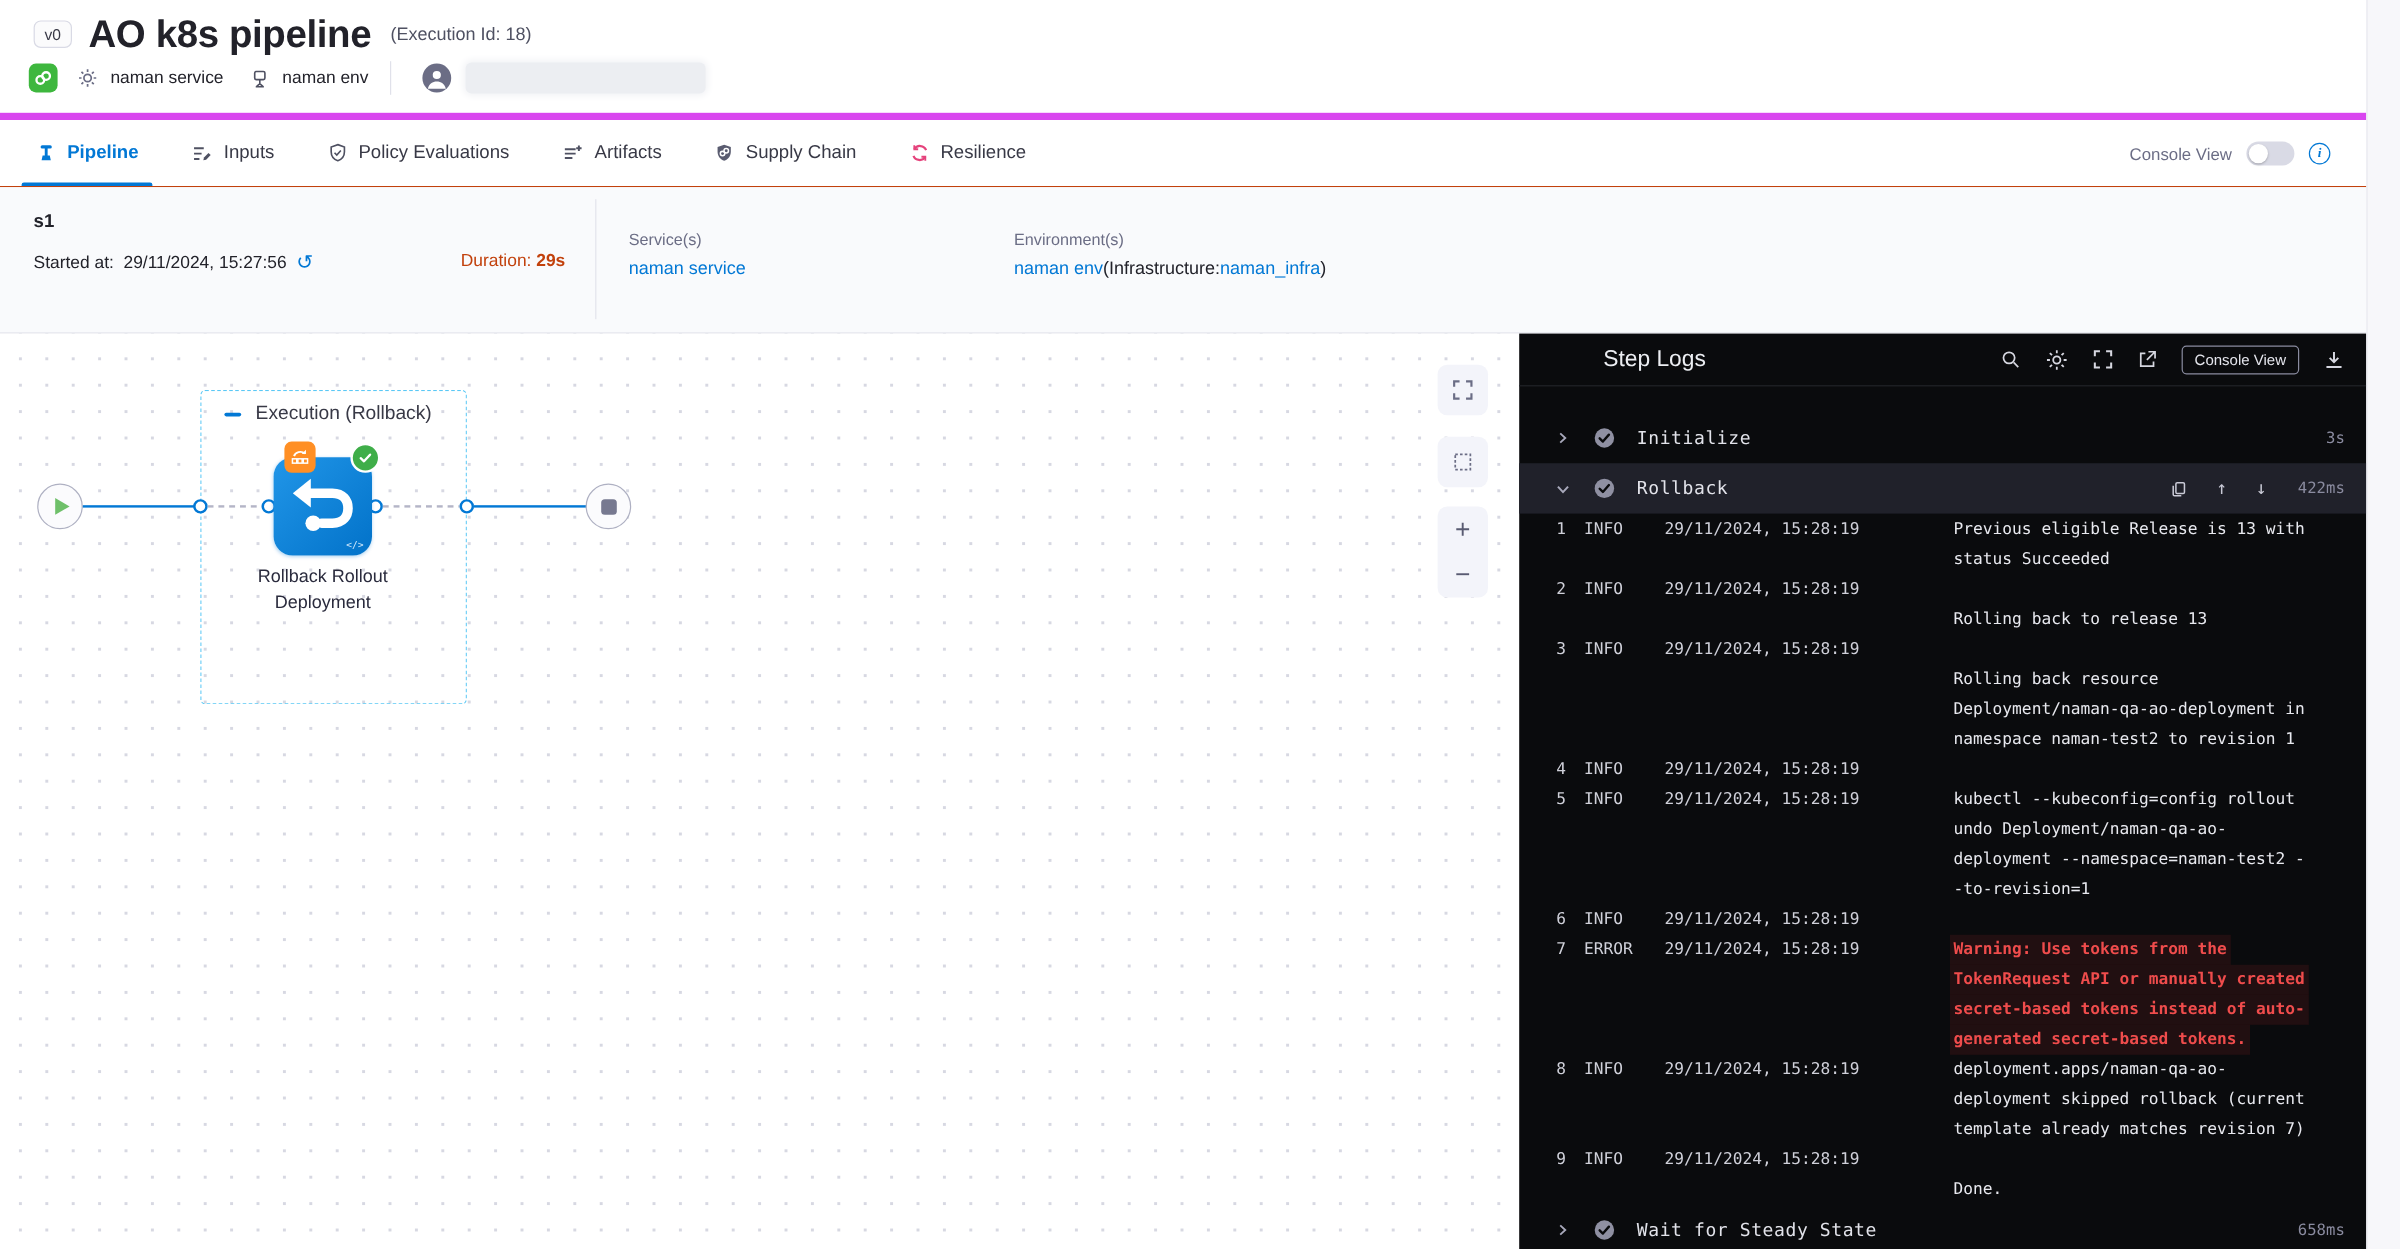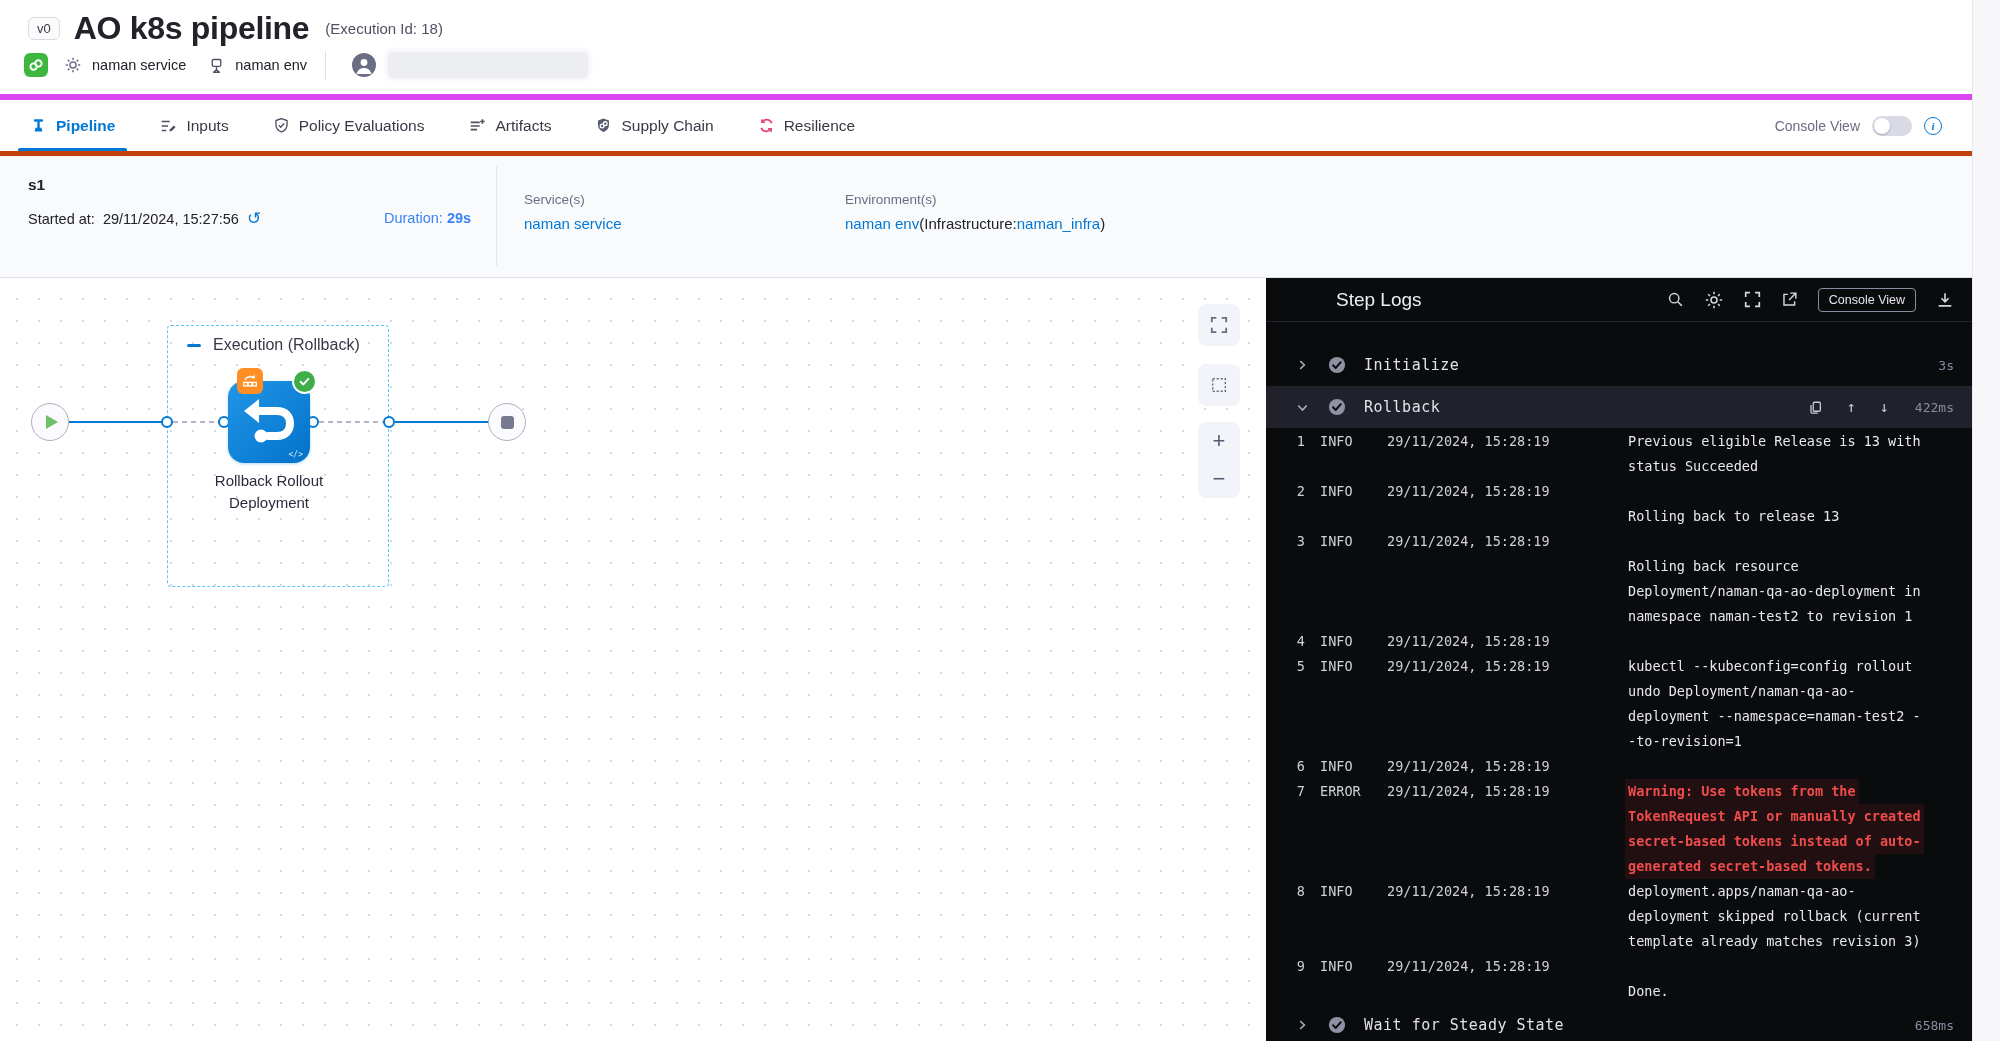--- a/index.html
+++ b/index.html
@@ -15,38 +15,38 @@
   .meta-row { position:absolute; left:24px; top:50px; display:flex; align-items:center; height:30px; }
   .cd-icon { width:24px; height:24px; border-radius:6px; background:#3eb73e; display:flex; align-items:center; justify-content:center; }
   .meta-gear { color:#6b6d85; margin-left:16px; display:flex; }
   .meta-text { font-size:14.5px; color:#22222a; margin-left:10px; }
   .env-icon { color:#4f5162; margin-left:22px; display:flex; }
   .meta-divider { width:1px; height:28px; background:#e0e1ea; margin-left:18px; }
   .avatar { width:24px; height:24px; border-radius:50%; background:#6b6d85; margin-left:26px; display:flex; align-items:center; justify-content:center; overflow:hidden; }
   .blur-chip { width:200px; height:26px; border-radius:5px; background:#eceef2; margin-left:12px; box-shadow:0 0 6px 2px #f2f3f6; }
 
   
-  .tabs-bar { position:absolute; left:0; top:100px; width:1972px; height:56px; background:#fff; border-bottom:5px solid #c2410c; display:flex; align-items:center; }
+  .tabs-bar { position:absolute; left:0; top:100px; width:1972px; height:56px; background:#fff; border-bottom:1px solid #c2410c; display:flex; align-items:center; }
   .tabs { display:flex; align-items:center; margin-left:30px; gap:44px; height:100%; }
   .tab { display:flex; align-items:center; gap:9px; height:100%; font-size:15.5px; color:#383946; cursor:pointer; position:relative; }
   .tab.active { color:#0278d5; font-weight:bold; }
   .tab.active::after { content:""; position:absolute; left:-12px; right:-12px; bottom:0; height:3px; background:#0278d5; border-radius:2px 2px 0 0; }
   .tab .ticon { display:flex; }
   .tabs-right { margin-left:auto; margin-right:30px; display:flex; align-items:center; gap:12px; }
   .cv-label { font-size:14px; color:#6b6d85; }
   .toggle { width:40px; height:20px; border-radius:10px; background:#d9dae5; position:relative; cursor:pointer; }
   .toggle .knob { position:absolute; left:2px; top:2px; width:16px; height:16px; border-radius:50%; background:#fff; box-shadow:0 1px 2px rgba(0,0,0,.25); }
   .info-icon { width:18px; height:18px; border-radius:50%; border:1.6px solid #0278d5; color:#0278d5; font-size:11px; display:flex; align-items:center; justify-content:center; font-weight:bold; font-family:"Liberation Serif", serif; font-style:italic; }
 
   
   .stage-band { position:absolute; left:0; top:156px; width:1972px; height:122px; background:#f9fafc; border-bottom:1px solid #dfe1e9; }
   .stage-name { position:absolute; left:28px; top:20px; font-size:15.5px; font-weight:bold; color:#22222a; }
   .started-line { position:absolute; left:28px; top:54px; font-size:14.5px; color:#22222a; display:flex; align-items:center; gap:8px; }
   .history-icon { color:#0278d5; font-size:17px; line-height:1; cursor:pointer; }
-  .duration-line { position:absolute; left:384px; top:54px; font-size:14.5px; color:#3b82f6; }
+  .duration-line { position:absolute; left:384px; top:54px; font-size:14.5px; color:#c2410c; }
   .duration-line b { font-weight:bold; }
   .stage-divider { position:absolute; left:496px; top:10px; width:1px; height:100px; background:#e3e4ec; }
   .svc-col { position:absolute; left:524px; top:36px; }
   .env-col { position:absolute; left:845px; top:36px; }
   .col-label { font-size:13.5px; color:#6b6d85; }
   .col-link { font-size:15px; color:#0278d5; margin-top:8px; cursor:pointer; }
   .env-line { margin-top:8px; font-size:15px; }
   .env-line .lnk { color:#0278d5; cursor:pointer; }
   .env-line .plain { color:#22222a; }
 
@@ -462,21 +462,21 @@
               <div class="msg-line err"><span>generated secret-based tokens.</span></div>
             </div>
           </div>
           <div class="log-entry">
             <span class="ln">8</span>
             <span class="lvl">INFO</span>
             <span class="ts">29/11/2024, 15:28:19</span>
             <div class="msg">
               <div class="msg-line"><span>deployment.apps/naman-qa-ao-</span></div>
               <div class="msg-line"><span>deployment skipped rollback (current</span></div>
-              <div class="msg-line"><span>template already matches revision 3)</span></div>
+              <div class="msg-line"><span>template already matches revision 7)</span></div>
             </div>
           </div>
           <div class="log-entry">
             <span class="ln">9</span>
             <span class="lvl">INFO</span>
             <span class="ts">29/11/2024, 15:28:19</span>
             <div class="msg">
               <div class="msg-line"></div>
               <div class="msg-line"><span>Done.</span></div>
             </div>

